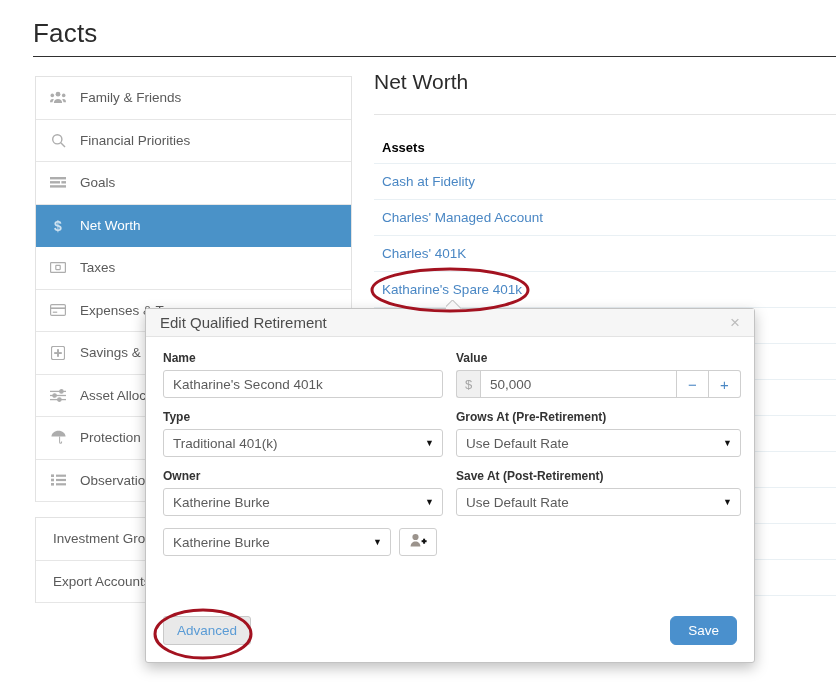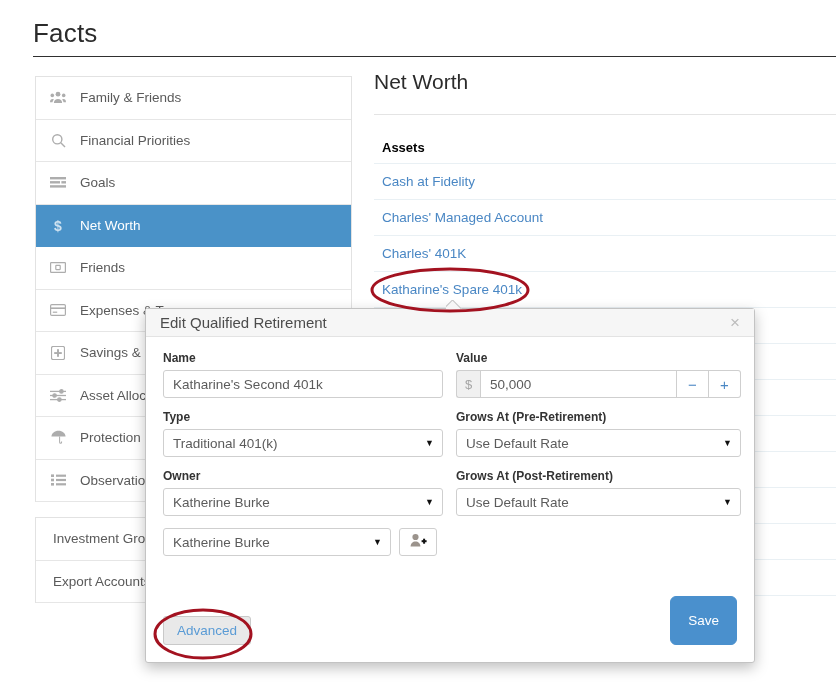--- a/index.html
+++ b/index.html
@@ -145,21 +145,21 @@
 
   .btn-advanced {
     position: absolute; left: 17px; bottom: 18px;
     background: #e9e9e9; border: 1px solid #c9c9c9; border-radius: 3px;
     color: #5a9bd5; font-size: 13.5px; padding: 6px 13px; cursor: pointer;
     font-family: "Liberation Sans", sans-serif;
   }
   .btn-save {
     position: absolute; right: 17px; bottom: 18px;
     background: #4a90cd; border: 1px solid #4a90cd; border-radius: 6px;
-    color: #fff; font-size: 13.5px; padding: 16px 17px; cursor: pointer;
+    color: #fff; font-size: 13.5px; padding: 6px 17px; cursor: pointer;
     font-family: "Liberation Sans", sans-serif;
   }
 
   
   .annot { position: absolute; pointer-events: none; }
   .annot ellipse { fill: none; stroke: #a31220; stroke-width: 3; }
   #annot-asset { left: 369px; top: 266px; }
   #annot-advanced { left: 152px; top: 607px; }
 </style>
 </head>
@@ -241,21 +241,21 @@
         </span>
         <span class="side-label">Net Worth</span>
       </div>
       <div class="side-item">
         <span class="side-ico">
           <svg width="16" height="11" viewBox="0 0 16 11" fill="none" stroke="currentColor" stroke-width="1.2">
             <rect x="0.6" y="0.6" width="14.8" height="9.8" rx="0.6"></rect>
             <rect x="5.8" y="3.4" width="4.4" height="4.2" rx="0.5"></rect>
           </svg>
         </span>
-        <span class="side-label">Friends</span>
+        <span class="side-label">Taxes</span>
       </div>
       <div class="side-item">
         <span class="side-ico">
           <svg width="16" height="12" viewBox="0 0 16 12" fill="none" stroke="currentColor" stroke-width="1.2">
             <rect x="0.6" y="0.6" width="14.8" height="10.8" rx="1.2"></rect>
             <line x1="0.6" y1="4.2" x2="15.4" y2="4.2" stroke-width="1.6"></line>
             <line x1="2.8" y1="8.2" x2="7.2" y2="8.2"></line>
           </svg>
         </span>
         <span class="side-label">Expenses &amp; Taxes</span>
@@ -376,21 +376,21 @@
 
         <div class="fgroup">
           <span class="flabel">Grows At (Pre-Retirement)</span>
           <div class="ctrl sel">
             <span>Use Default Rate</span>
             <span class="caret">▼</span>
           </div>
         </div>
 
         <div class="fgroup">
-          <span class="flabel">Grows At (Post-Retirement)</span>
+          <span class="flabel">Save At (Post-Retirement)</span>
           <div class="ctrl sel">
             <span>Use Default Rate</span>
             <span class="caret">▼</span>
           </div>
         </div>
       </div>
 
       <div class="btn-advanced">Advanced</div>
       <div class="btn-save">Save</div>
     </div>

